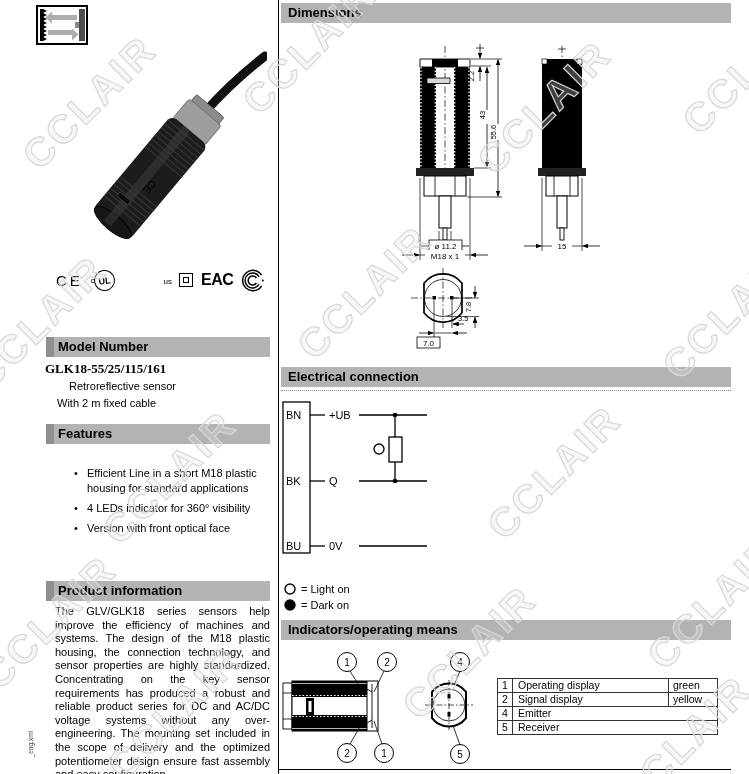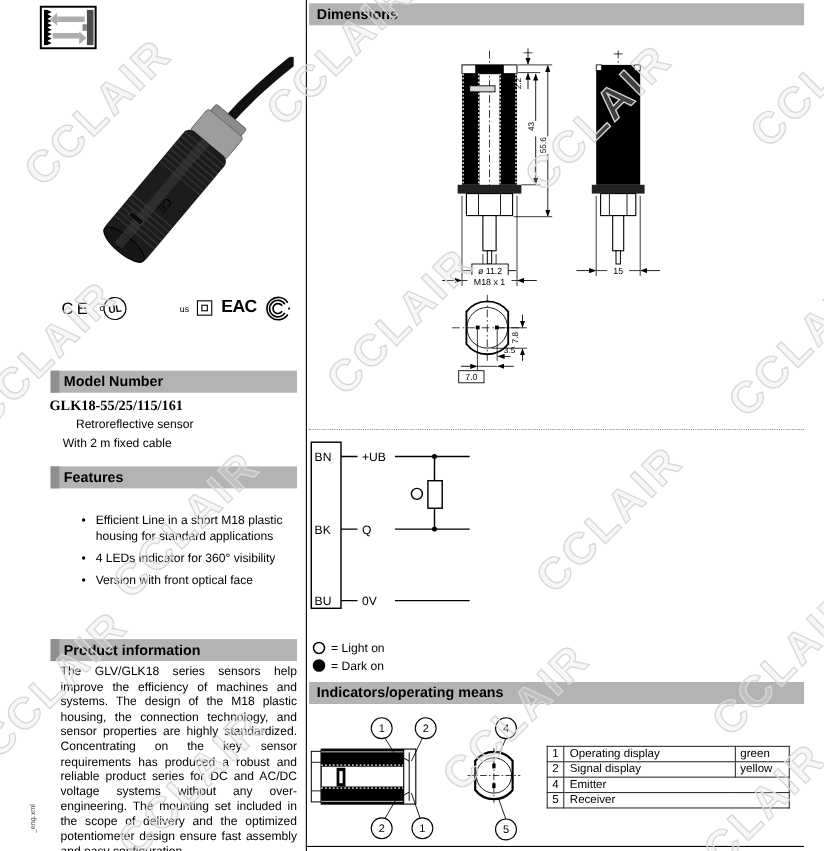--- a/index.html
+++ b/index.html
@@ -265,20 +265,21 @@
 
         <line x1="153" y1="272" x2="153" y2="310" stroke="#000" stroke-width="0.7"></line>
         <line x1="138" y1="305" x2="152.3" y2="305" stroke="#000" stroke-width="0.8" marker-end="url(#ah)"></line>
         <line x1="186" y1="305" x2="171.7" y2="305" stroke="#000" stroke-width="0.8" marker-end="url(#ah)"></line>
         <line x1="153" y1="305" x2="171" y2="305" stroke="#000" stroke-width="0.7"></line>
         <rect x="136" y="309" width="23" height="11" fill="#fff" stroke="#000" stroke-width="0.8"></rect>
         <text x="147.5" y="317.5" font-size="8" text-anchor="middle">7.0</text>
       </g>
     </svg>
 
+    <div class="rbar" style="top:367px">Electrical connection</div>
     <div class="dotted"></div>
 
     <svg class="abs" style="left:0;top:395px" width="450" height="225" viewBox="0 0 450 225">
       <rect x="2" y="7" width="27" height="151" fill="#fff" stroke="#000" stroke-width="1.3"></rect>
       <text x="5" y="24" font-size="11">BN</text>
       <text x="5" y="90" font-size="11">BK</text>
       <text x="5" y="155" font-size="11">BU</text>
       <g stroke="#000" stroke-width="1.3">
         <line x1="29" y1="20" x2="44" y2="20"></line>
         <line x1="29" y1="86" x2="44" y2="86"></line>

